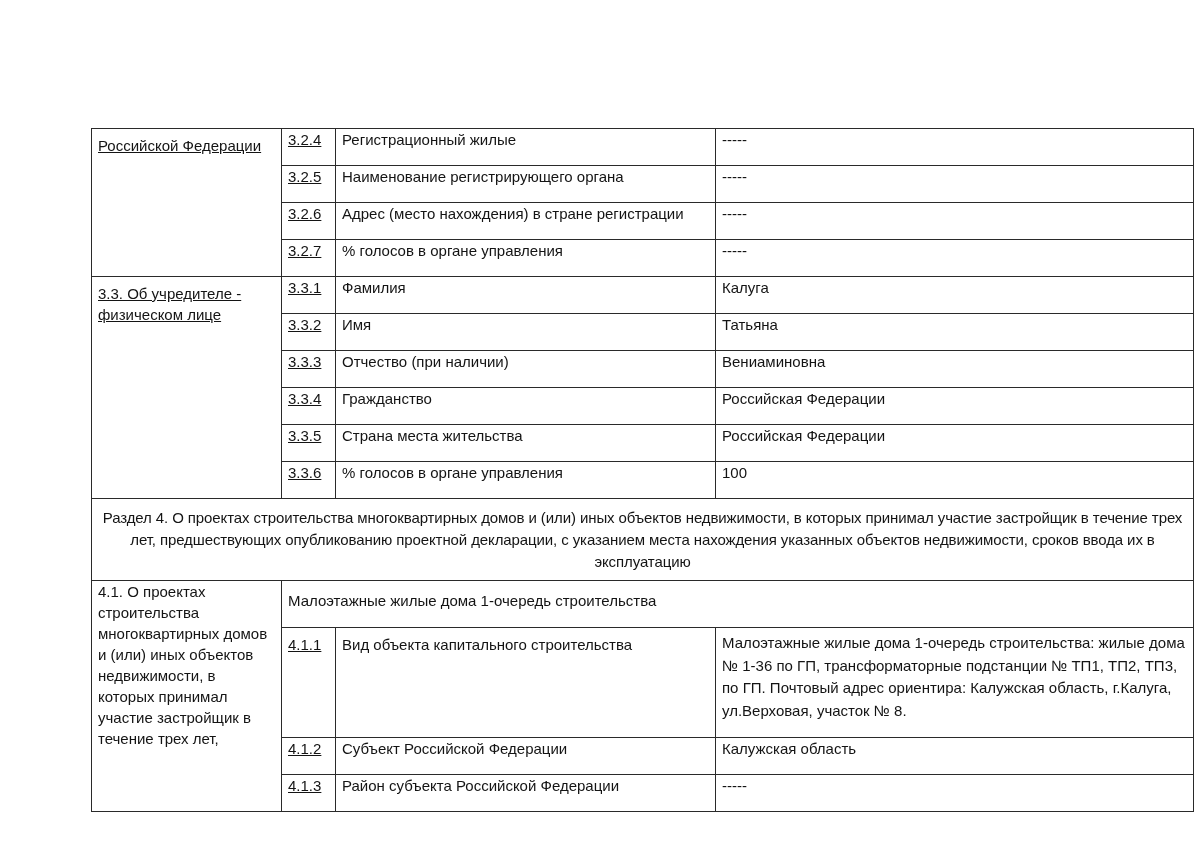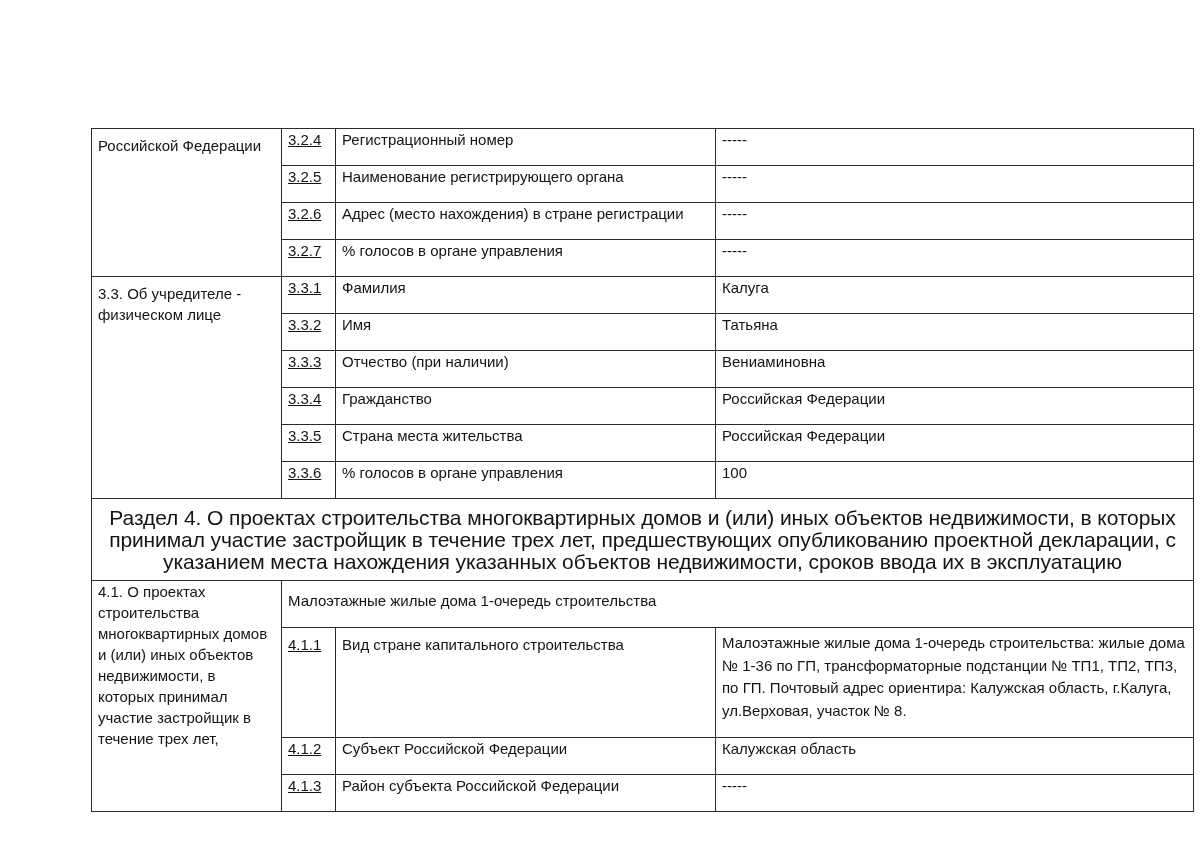--- a/index.html
+++ b/index.html
@@ -10,24 +10,24 @@
   .page { position: absolute; left: 0; top: 0; width: 1200px; height: 853px; }
   table.doc {
     position: absolute; left: 91px; top: 128px; width: 1102px;
     border-collapse: collapse; table-layout: fixed; font-size: 15px;
   }
   table.doc td {
     border: 1.3px solid #2a2a2a; vertical-align: top; padding: 0 6px;
     line-height: 21px; word-wrap: break-word;
   }
   td.c-code { padding-left: 5px; text-decoration: underline; }
-  td.c-cap { padding-left: 5px; padding-top: 6px; }
+  td.c-cap { padding-left: 5px; padding-top: 6px; text-decoration: underline; }
   .r37 td { height: 37px; box-sizing: border-box; padding-top: 8px; }
   .r37 td.c-cap { padding-top: 6px; }
-  tr.section td { text-align: center; padding: 8px 8px 7px; line-height: 22px; font-size: 21px; letter-spacing: -0.1px; }
+  tr.section td { text-align: center; padding: 8px 8px 7px; line-height: 22px; font-size: 15px; letter-spacing: -0.1px; }
   tr.proj td.proj-title { padding-top: 9px; height: 47px; box-sizing: border-box; }
   tr.big td { padding-top: 6px; height: 110px; box-sizing: border-box; }
   tr.big td.val { line-height: 22.5px; padding-top: 4px; }
   td.cap41 { line-height: 22px; padding-top: 6px; }
 </style>
 </head>
 <body>
 
 <div class="page">
 <table class="doc">
@@ -35,21 +35,21 @@
     <col style="width:190px">
         <col style="width:54px">
         <col style="width:380px">
         <col style="width:478px">
   </colgroup>
   <tbody>
 
     <tr class="r37">
       <td class="c-cap" rowspan="4">Российской Федерации</td>
       <td class="c-code">3.2.4</td>
-      <td>Регистрационный номер</td>
+      <td>Регистрационный жилые</td>
       <td>-----</td>
     </tr>
     <tr class="r37">
       <td class="c-code">3.2.5</td>
       <td>Наименование регистрирующего органа</td>
       <td>-----</td>
     </tr>
     <tr class="r37">
       <td class="c-code">3.2.6</td>
       <td>Адрес (место нахождения) в стране регистрации</td>
@@ -96,21 +96,21 @@
     <tr class="section">
       <td colspan="4">Раздел 4. О проектах строительства многоквартирных домов и (или) иных объектов недвижимости, в которых принимал участие застройщик в течение трех лет, предшествующих опубликованию проектной декларации, с указанием места нахождения указанных объектов недвижимости, сроков ввода их в эксплуатацию</td>
     </tr>
 
     <tr class="proj">
       <td class="cap41" rowspan="4">4.1. О проектах строительства многоквартирных домов и (или) иных объектов недвижимости, в которых принимал участие застройщик в течение трех лет,</td>
       <td class="proj-title" colspan="3">Малоэтажные жилые дома 1-очередь строительства</td>
     </tr>
     <tr class="big">
       <td class="c-code">4.1.1</td>
-      <td>Вид стране капитального строительства</td>
+      <td>Вид объекта капитального строительства</td>
       <td class="val">Малоэтажные жилые дома 1-очередь строительства: жилые дома № 1-36 по ГП, трансформаторные подстанции № ТП1, ТП2, ТП3, по ГП. Почтовый адрес ориентира: Калужская область, г.Калуга, ул.Верховая, участок № 8.</td>
     </tr>
     <tr class="r37">
       <td class="c-code">4.1.2</td>
       <td>Субъект Российской Федерации</td>
       <td>Калужская область</td>
     </tr>
     <tr class="r37">
       <td class="c-code">4.1.3</td>
       <td>Район субъекта Российской Федерации</td>

